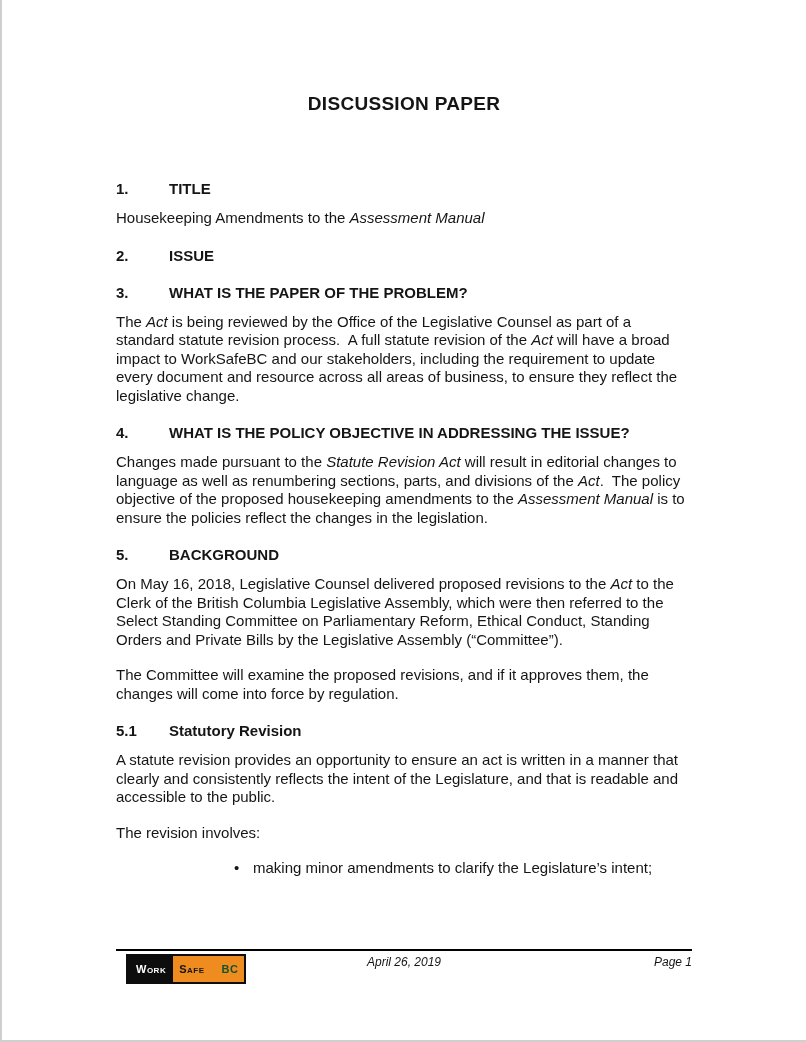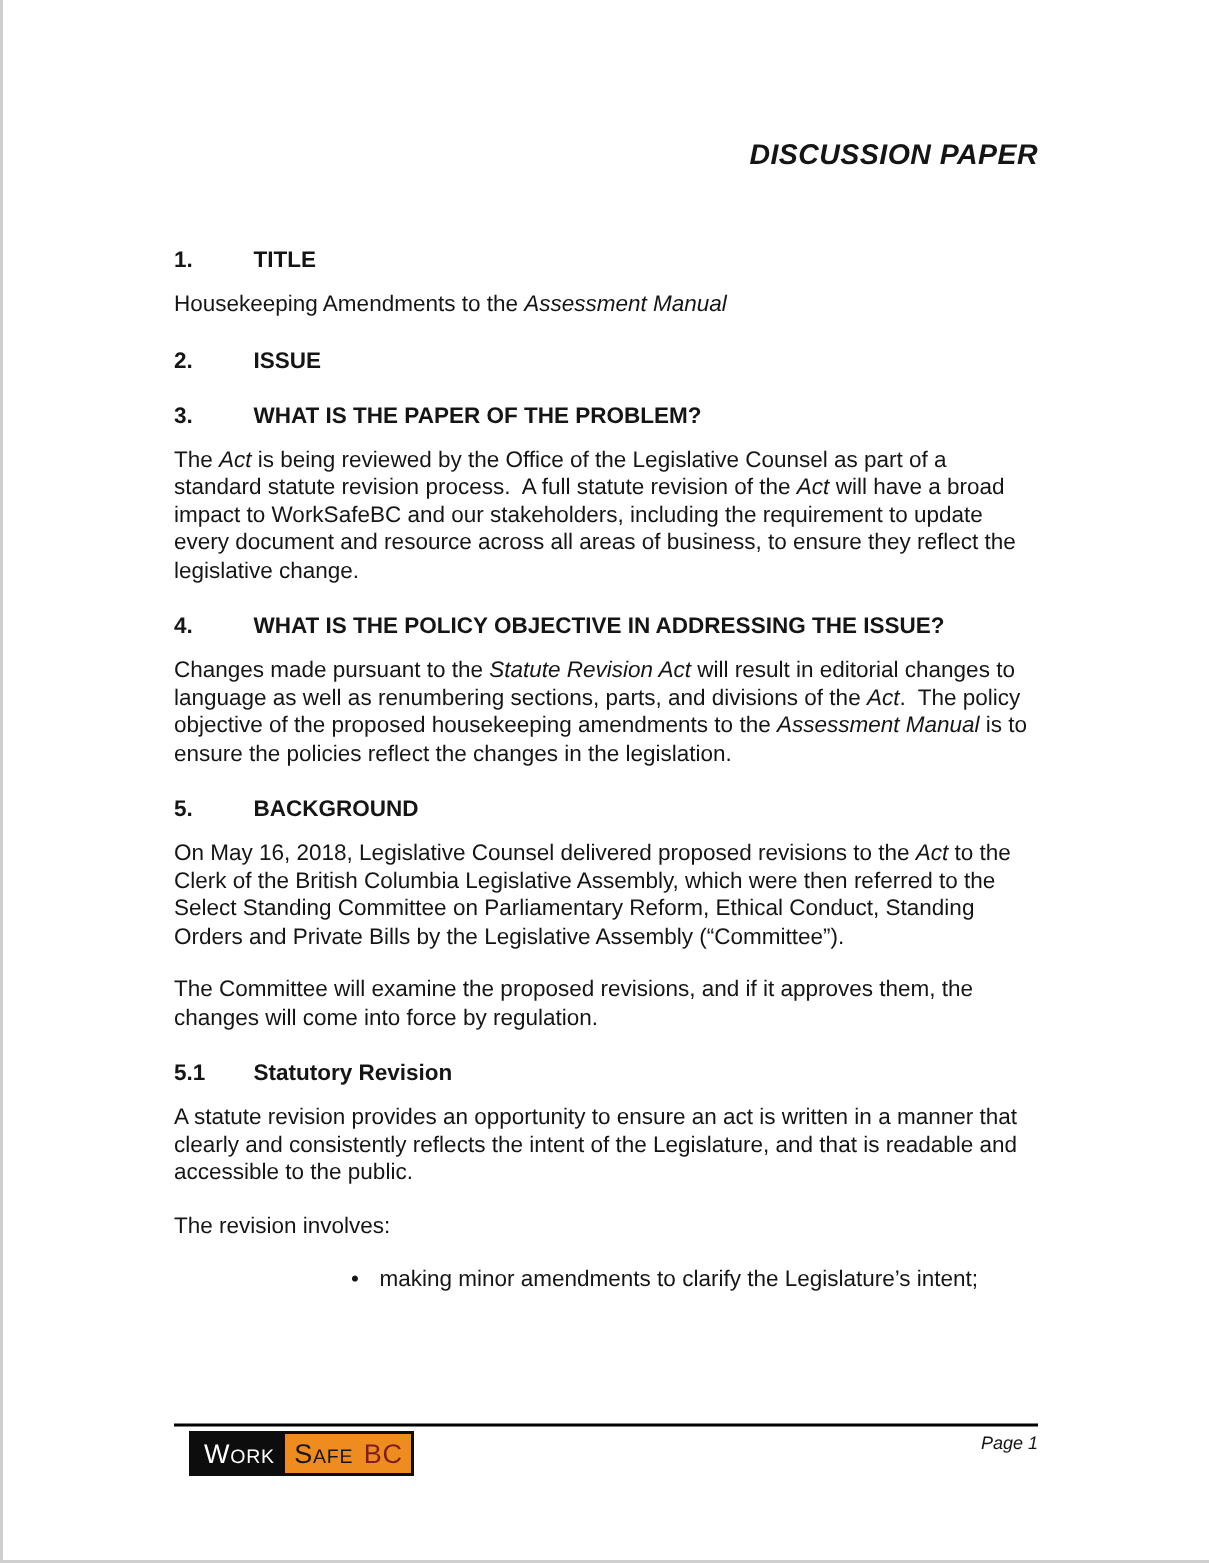--- a/index.html
+++ b/index.html
@@ -12,27 +12,26 @@
     border-left: 2px solid #cfcfcf;
     border-bottom: 2px solid #cfcfcf;
     overflow: hidden;
     font-family: "Liberation Sans", "DejaVu Sans", sans-serif;
     color: #151515;
   }
   .content {
     padding: 93px 114px 0 114px;
   }
   .doc-title {
-    margin: 0 0 49px 0;
+    margin: 0 0 64px 0;
     font-size: 19px;
     line-height: 22px;
     font-weight: bold;
-    text-align: right;
+    text-align: center;
     letter-spacing: 0.3px;
-    font-style: italic;
   }
   .heading, .subheading {
     display: flex;
     margin: 18px 0 11px 0;
     font-size: 15px;
     line-height: 19px;
     font-weight: bold;
   }
   .h-num { flex: 0 0 53px; }
   .h-text { flex: 1; }
@@ -74,39 +73,39 @@
     font-style: italic;
   }
   .logo {
     position: absolute;
     left: 10px;
     top: 3px;
     display: flex;
     align-items: stretch;
     height: 30px;
     box-sizing: border-box;
-    font-weight: normal;
+    font-weight: bold;
     font-variant: small-caps;
     letter-spacing: 0.5px;
-    font-size: 18px;
+    font-size: 11px;
   }
   .logo-work-box {
     display: flex;
     align-items: center;
     color: #ffffff;
     padding: 0 7px 0 10px;
   }
   .logo-orange {
     display: flex;
     align-items: center;
-    gap: 7px;
+    gap: 17px;
     margin: 2px 2px 2px 0;
     padding: 0 6px;
   }
-  .logo-bc { color: #7f1d1d; }
+  .logo-bc { color: #14532d; }
 </style>
 </head>
 <body>
 
 <div class="page">
   <div class="content">
     <h1 class="doc-title">DISCUSSION PAPER</h1>
     <main id="doc-body">
         <h2 class="heading">
           <span class="h-num">1.</span>
@@ -149,15 +148,16 @@
   <footer class="doc-footer">
     <div class="logo" style="background: rgb(13, 13, 13);">
       <span class="logo-work-box">
         <span>Work</span>
       </span>
       <span class="logo-orange" style="background: rgb(238, 140, 31);">
         <span class="logo-safe">Safe</span>
         <span class="logo-bc">BC</span>
       </span>
     </div>
+    <div class="footer-date">April 26, 2019</div>
     <div class="footer-page">Page 1</div>
   </footer>
 </div>
 
 </body></html>

